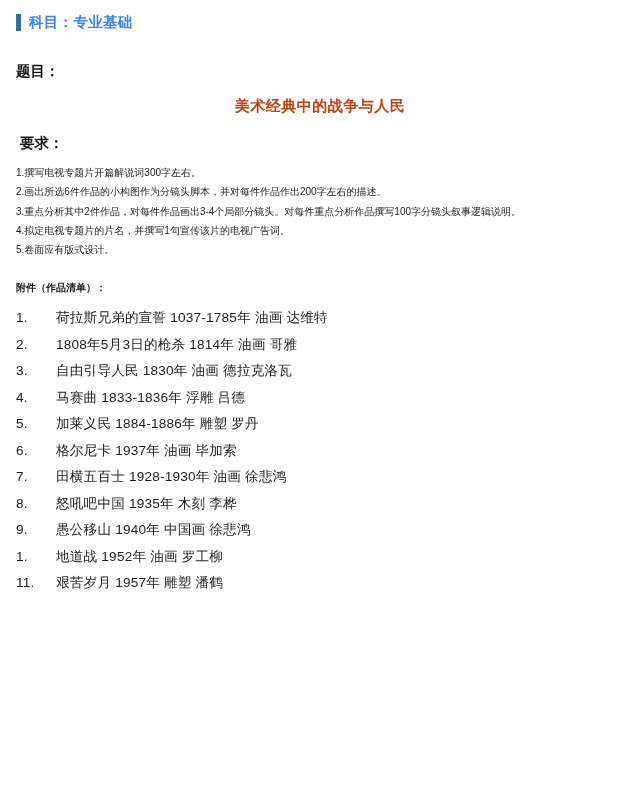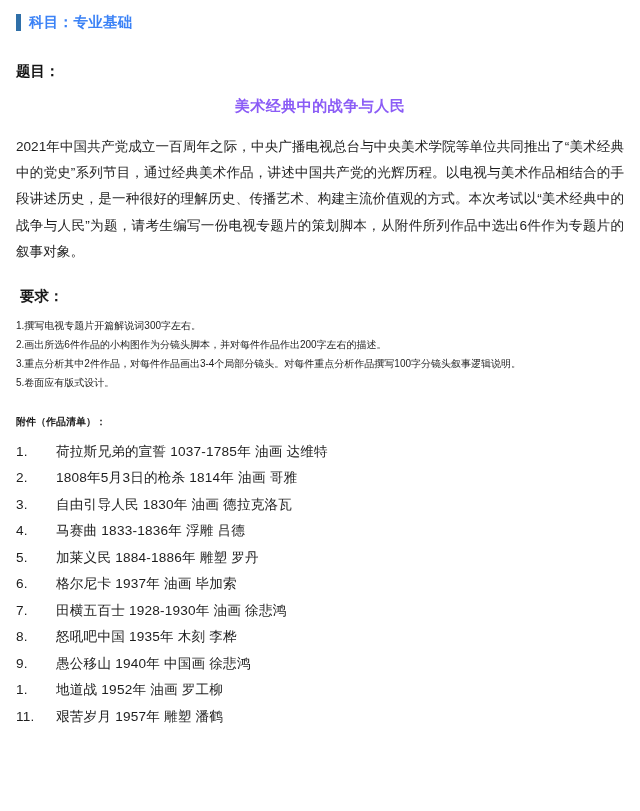--- a/index.html
+++ b/index.html
@@ -45,21 +45,21 @@
     font-size: 14.5px;
     font-weight: bold;
     color: #111;
     margin: 18px 0 16px 0;
     line-height: 1.4;
   }
   .doc-title {
     text-align: center;
     font-size: 15px;
     font-weight: bold;
-    color: #8b5cf6;
+    color: #c2410c;
     margin: 0 0 18px 0;
     letter-spacing: 0.5px;
   }
   .body-text {
     font-size: 13.6px;
     line-height: 1.92;
     color: #1d1d1d;
     text-align: justify;
     text-justify: inter-ideograph;
     margin: 0 0 22px 0;
@@ -115,27 +115,27 @@
 
   <div class="subject-bar">
     <div class="subject-accent"></div>
     <div class="subject-text">科目：专业基础</div>
   </div>
 
   <div class="section-label">题目：</div>
 
   <div class="doc-title">美术经典中的战争与人民</div>
 
-  <p class="body-text">2021年中国共产党成立一百周年之际，中央广播电视总台与中央美术学院等单位共同推出了“美术经典中的党史”系列节目，通过经典美术作品，讲述中国共产党的光辉历程。以电视与美术作品相结合的手段讲述历史，是一种很好的理解历史、传播艺术、构建主流价值观的方式。本次考试以“美术经典中的战争与人民”为题，请考生编写一份电视专题片的策划脚本，从附件所列作品中选出6件作为专题片的叙事对象。</p>
 
   <div class="req-label">要求：</div>
   <ul class="req-list">
     <li>1.撰写电视专题片开篇解说词300字左右。</li>
     <li>2.画出所选6件作品的小构图作为分镜头脚本，并对每件作品作出200字左右的描述。</li>
     <li>3.重点分析其中2件作品，对每件作品画出3-4个局部分镜头。对每件重点分析作品撰写100字分镜头叙事逻辑说明。</li>
+    <li>4.拟定电视专题片的片名，并撰写1句宣传该片的电视广告词。</li>
     <li>5.卷面应有版式设计。</li>
   </ul>
 
   <div class="attach-label">附件（作品清单）：</div>
   <ul class="works">
     <li class="work-row">
       <span class="work-num">1.</span>
       <span class="work-text">荷拉斯兄弟的宣誓 1037-1785年 油画 达维特</span>
     </li>
     <li class="work-row">

